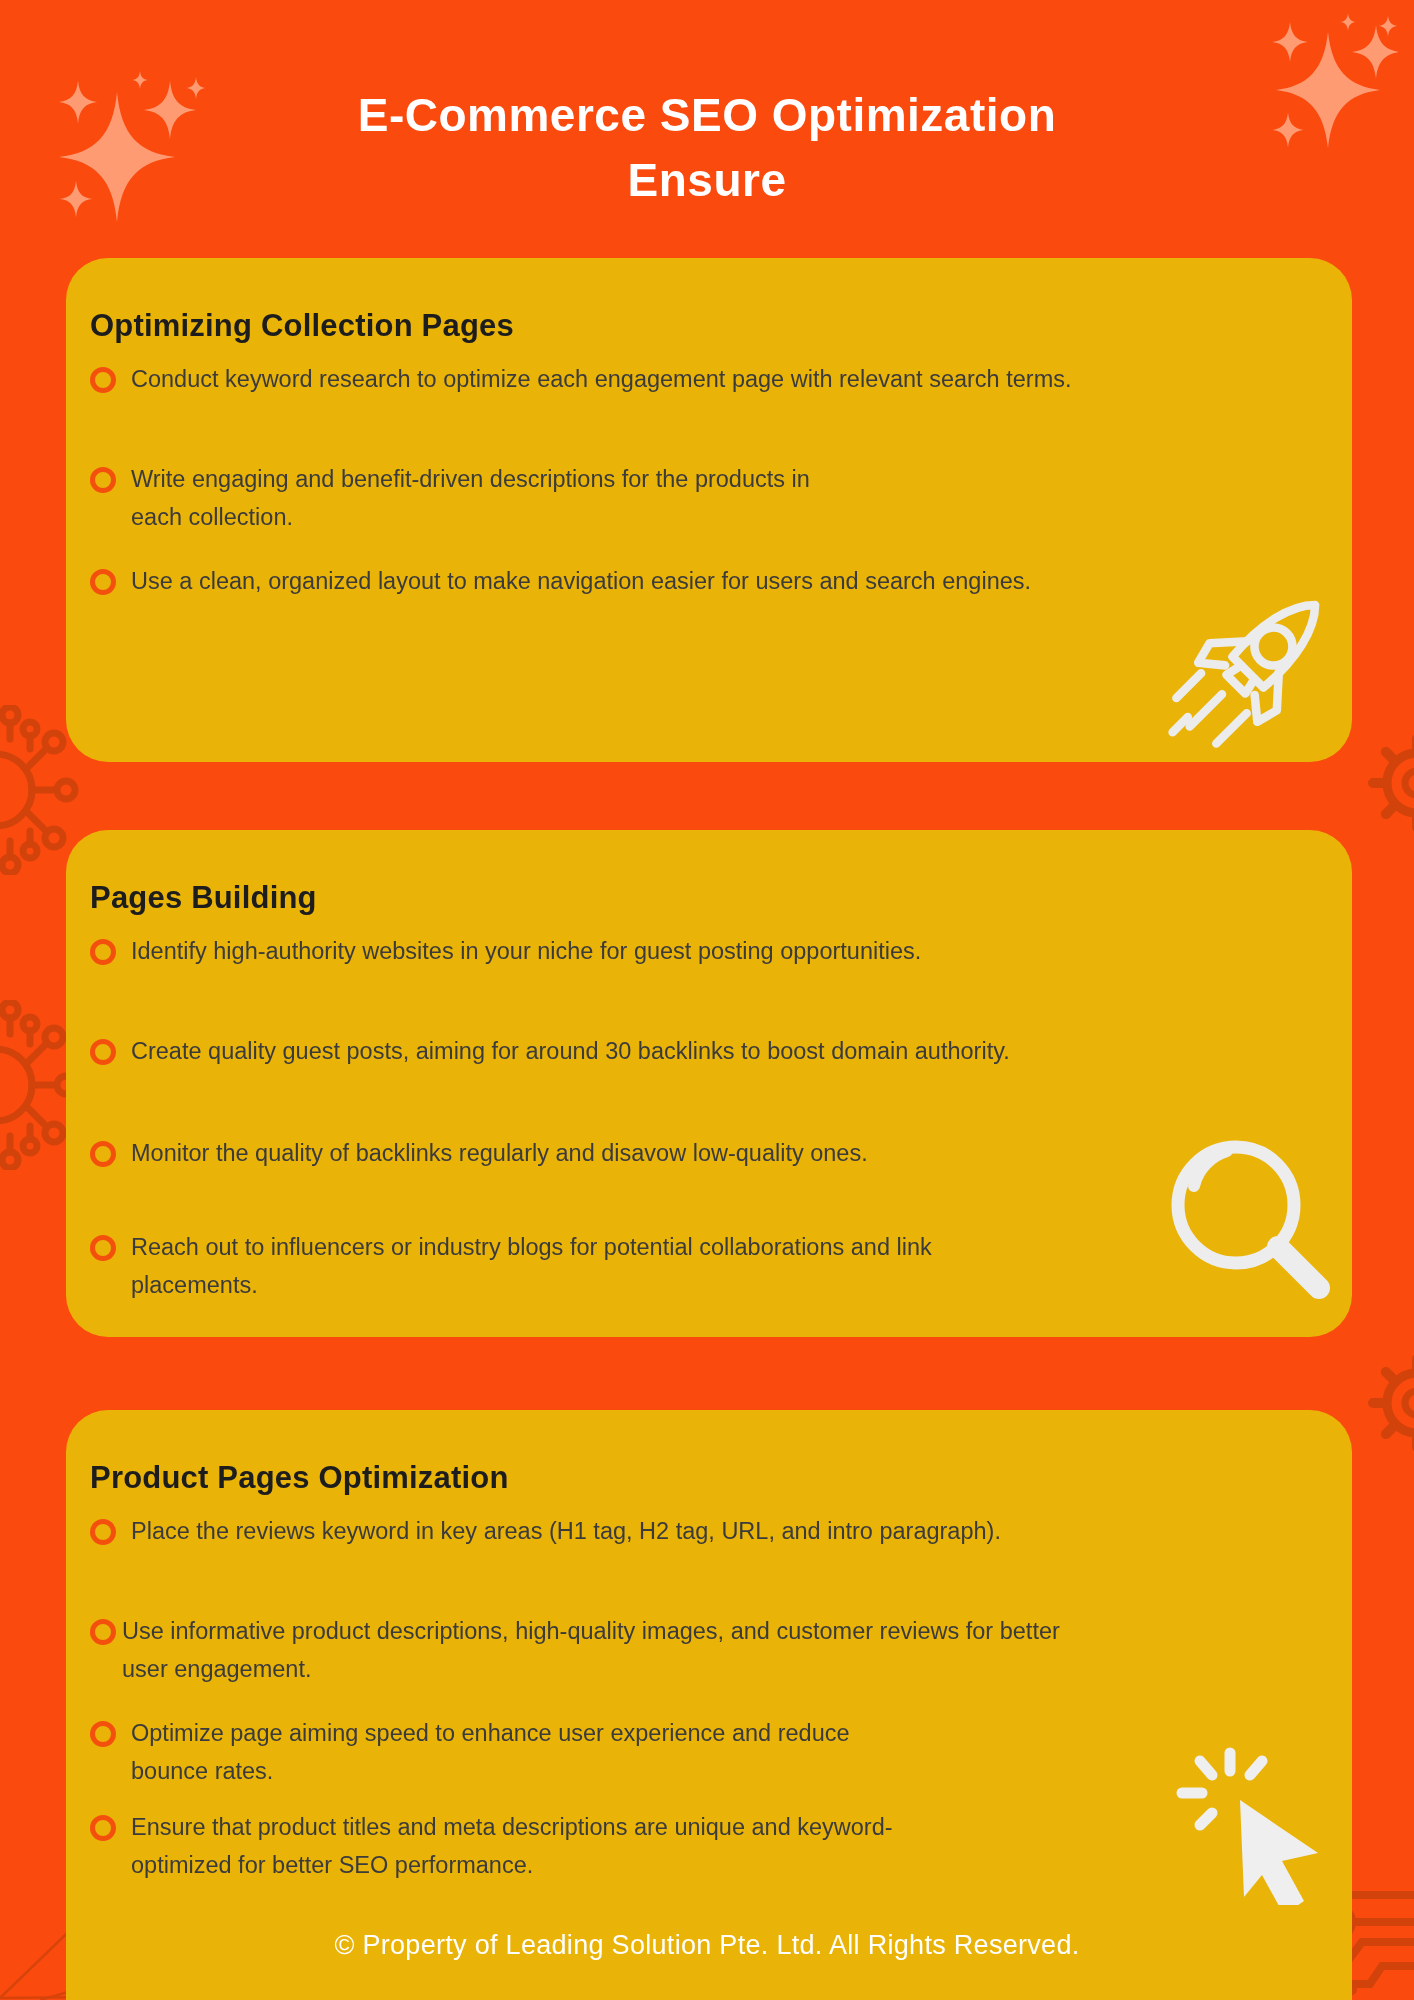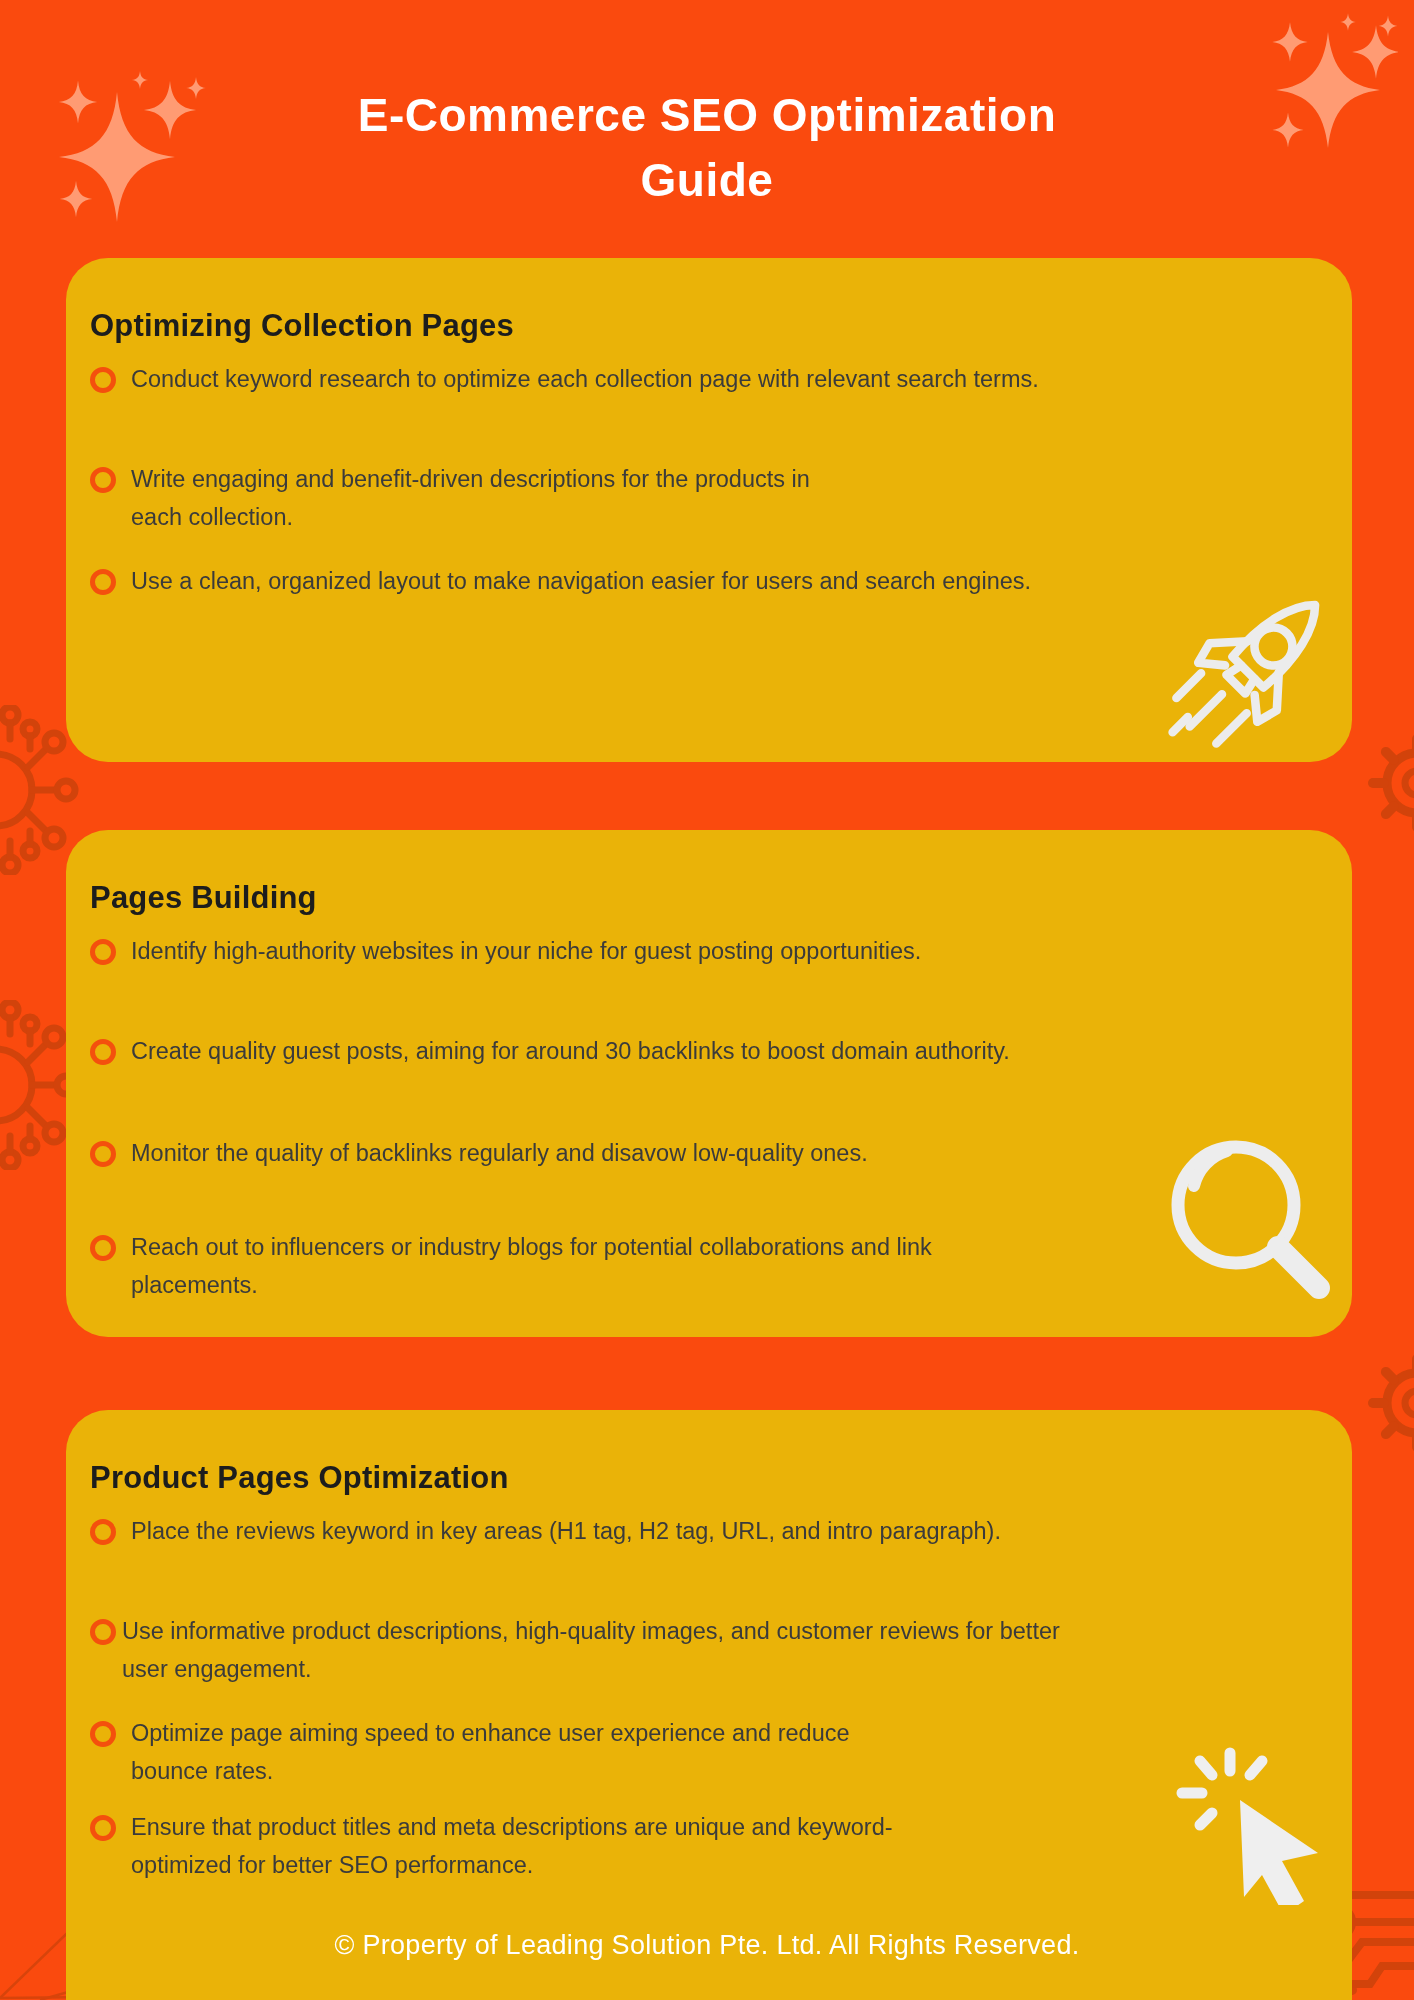--- a/index.html
+++ b/index.html
@@ -173,42 +173,42 @@
     <path d="M68 55 H134"></path>
     <circle cx="57" cy="82" r="15"></circle>
       <path d="M72 82 H134"></path>
     <path d="M0 100 H22 L35 118 H70 L82 102 H134"></path>
     <circle cx="22" cy="144" r="16"></circle>
       <path d="M38 144 H90 L102 126 H134"></path>
   </g>
 </svg>
 
 <h1 class="header-title">E-Commerce SEO Optimization
-Guide</h1>
+Ensure</h1>
 
 <section class="card" id="card1">
   <svg class="watermark" style="left:1099px;top:307px" width="190" height="190" viewBox="0 0 200 200">
     <g stroke="#ECECEC" stroke-width="9" fill="none" stroke-linejoin="round" stroke-linecap="round">
       <g transform="rotate(45 100 100)">
         <path d="M100 18 C118 36 127 72 123 118 L77 118 C73 72 82 36 100 18 Z"></path>
         <circle cx="100" cy="80" r="20"></circle>
         <path d="M77 95 L50 125 L56 148 L78 130"></path>
         <path d="M123 95 L150 125 L144 148 L122 130"></path>
         <path d="M90 118 L86 136 L114 136 L110 118"></path>
       </g>
       <path d="M12 140 L38 114"></path>
       <path d="M26 170 L60 136"></path>
       <path d="M54 188 L86 156"></path>
       <path d="M8 176 L24 160"></path>
     </g>
   </svg>
   <h2 class="card-title">Optimizing Collection Pages</h2>
   <div class="item i1">
     <span class="bullet"></span>
-    <span class="item-text">Conduct keyword research to optimize each collection page with relevant search terms.</span>
+    <span class="item-text">Conduct keyword research to optimize each engagement page with relevant search terms.</span>
   </div>
   <div class="item i2">
     <span class="bullet"></span>
     <span class="item-text">Write engaging and benefit-driven descriptions for the products in
 each collection.</span>
   </div>
   <div class="item i3">
     <span class="bullet"></span>
     <span class="item-text">Use a clean, organized layout to make navigation easier for users and search engines.</span>
   </div>

